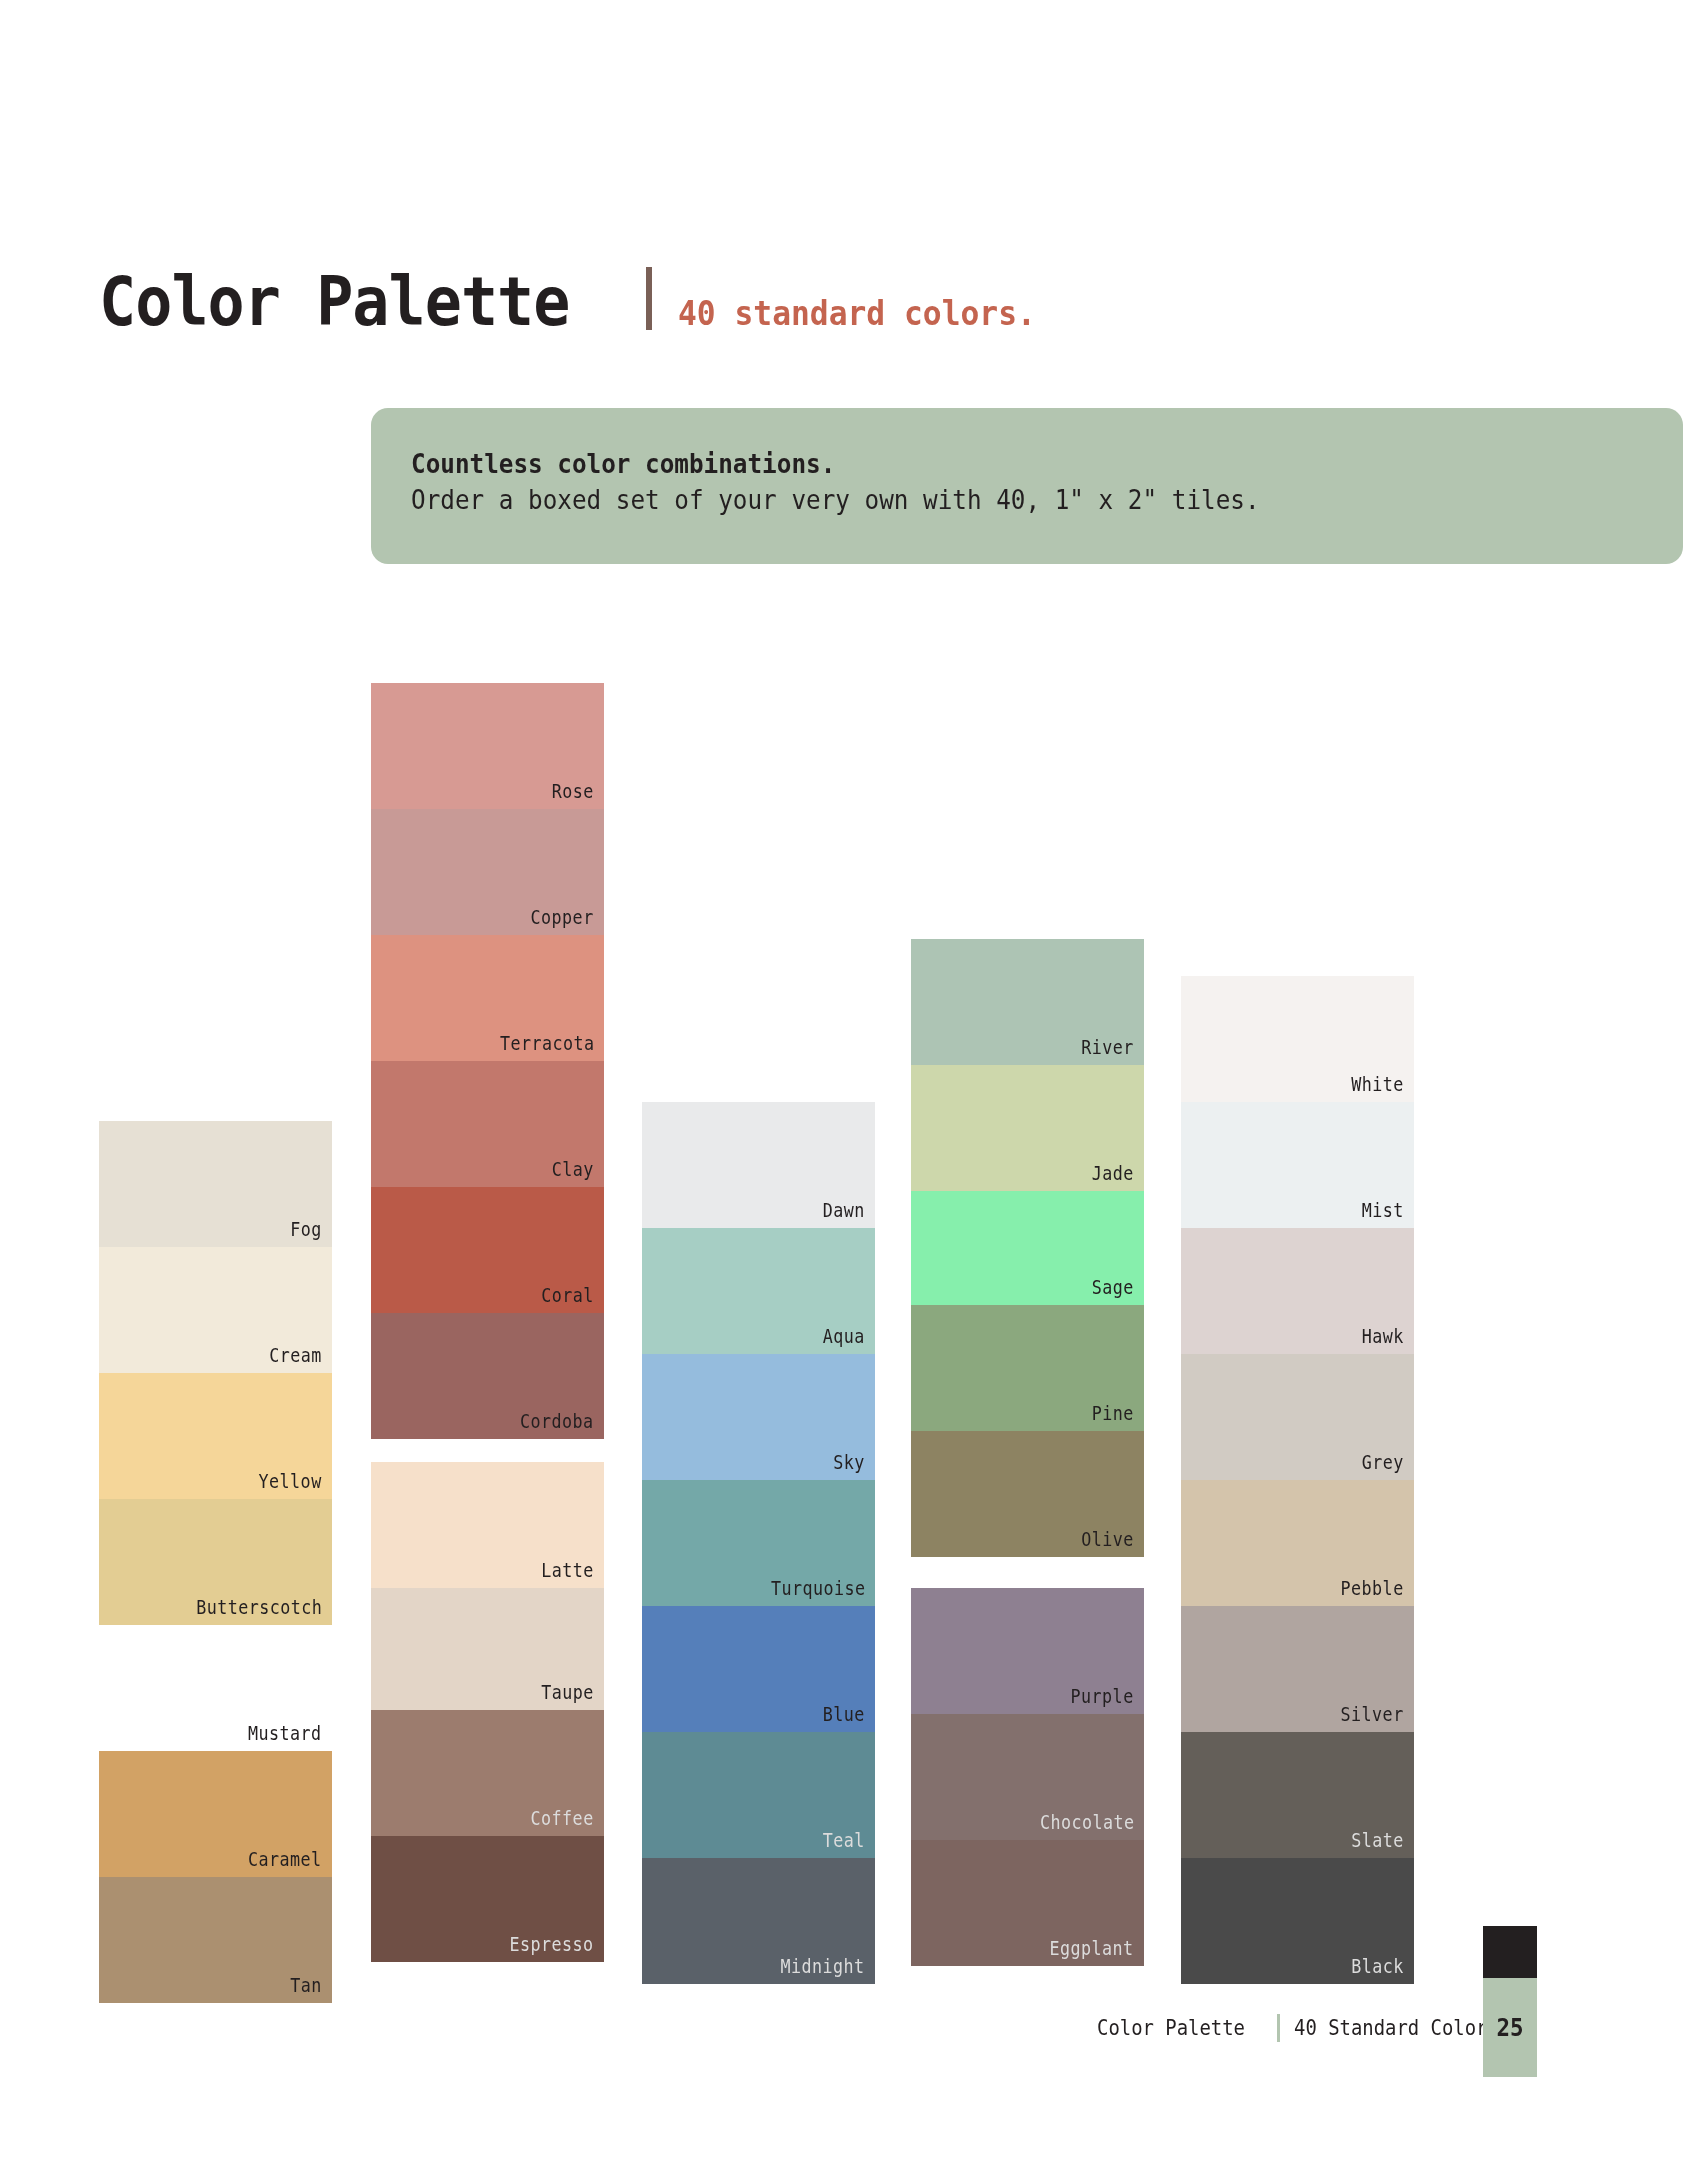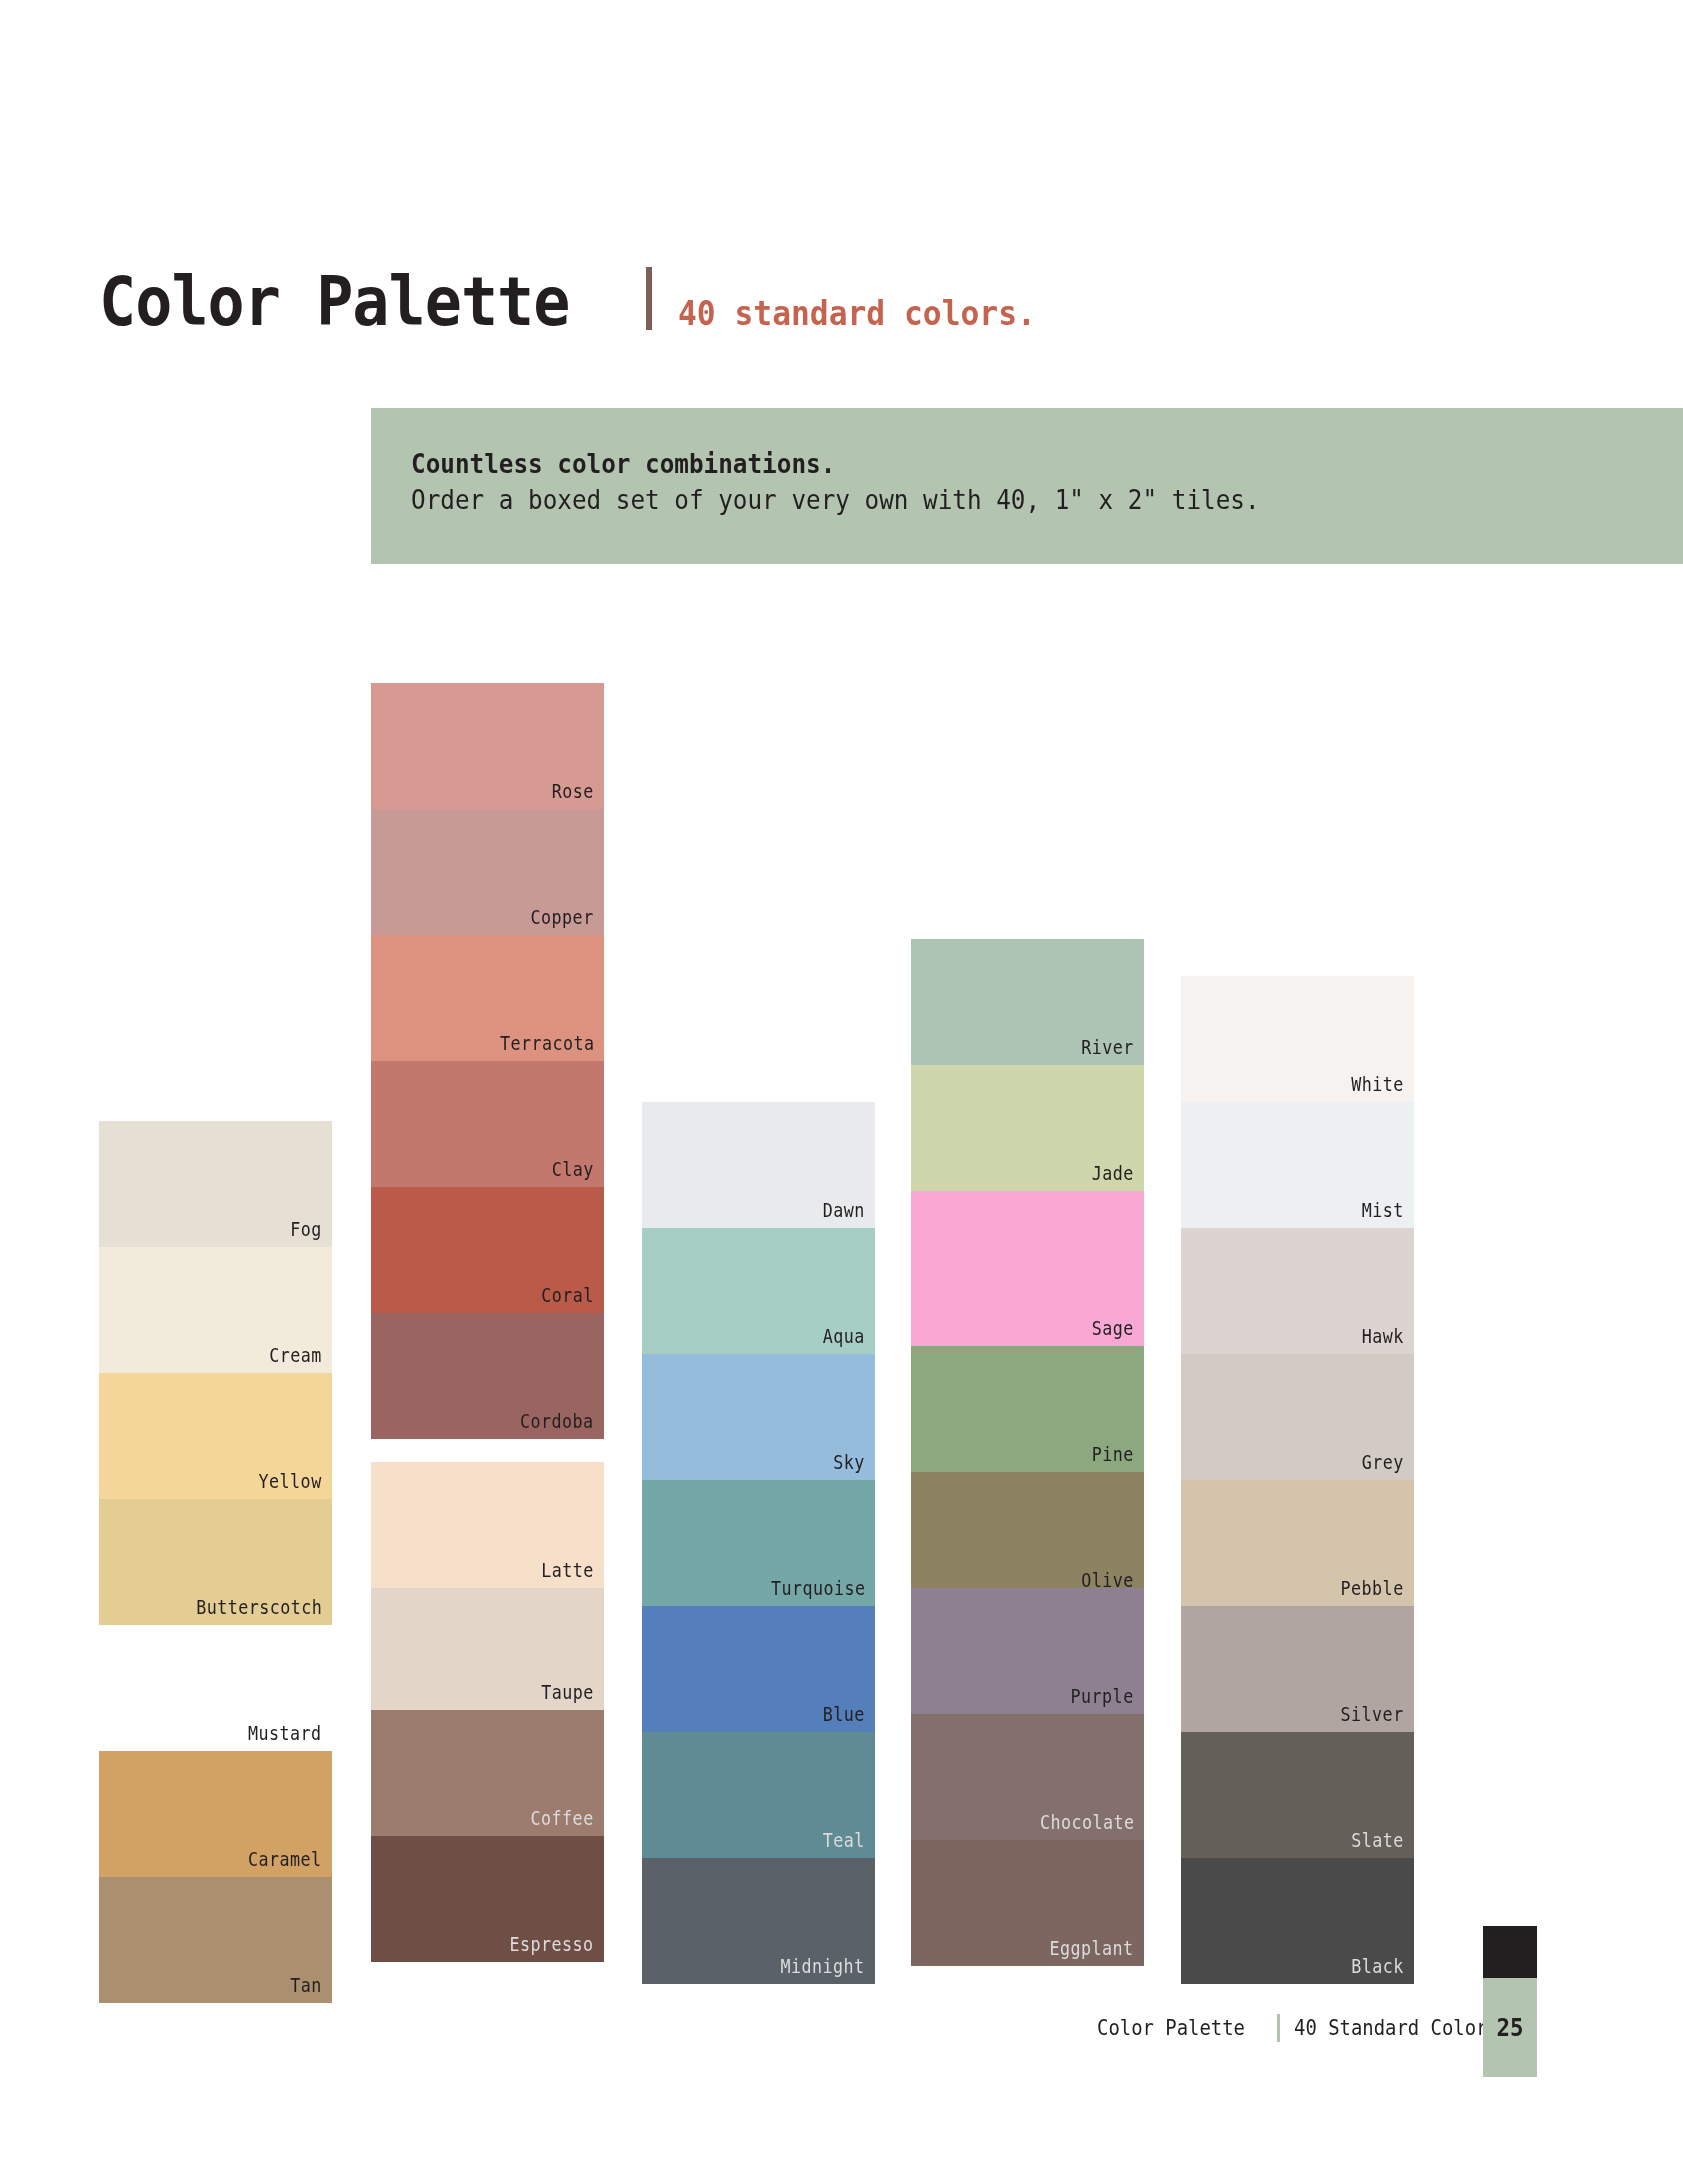--- a/index.html
+++ b/index.html
@@ -58,20 +58,21 @@
   
   #banner {
     position: absolute;
     left: 371px;
     top: 408px;
     width: 1312px;
     height: 156px;
     background: #b3c5b0;
     box-sizing: border-box;
     padding: 38px 0 0 40px;
+    border-radius: 17px;
   }
   .banner-line {
     color: #231f20;
     font-family: "DejaVu Sans Mono", "Liberation Mono", monospace;
     white-space: nowrap;
     transform: scaleX(0.90);
     transform-origin: left top;
   }
   #banner-line-1 {
     font-size: 27px;
@@ -281,21 +282,21 @@
       </div>
     </div>
     <div class="swatch-column" style="left: 911px; top: 0px;">
       <div class="swatch-group" style="position: absolute; left: 0px; top: 939px;">
         <div class="swatch" style="width: 233px; height: 126px; background: rgb(173, 196, 180);">
           <span class="swatch-label label-dark">River</span>
         </div>
         <div class="swatch" style="width: 233px; height: 126px; background: rgb(205, 215, 171);">
           <span class="swatch-label label-dark">Jade</span>
         </div>
-        <div class="swatch" style="width: 233px; height: 155px; background: #f9a8d4;">
+        <div class="swatch" style="width: 233px; height: 114px; background: #86efac;">
           <span class="swatch-label label-dark">Sage</span>
         </div>
         <div class="swatch" style="width: 233px; height: 126px; background: rgb(139, 168, 126);">
           <span class="swatch-label label-dark">Pine</span>
         </div>
         <div class="swatch" style="width: 233px; height: 126px; background: rgb(141, 131, 98);">
           <span class="swatch-label label-dark">Olive</span>
         </div>
       </div>
       <div class="swatch-group" style="position: absolute; left: 0px; top: 1588px;">

